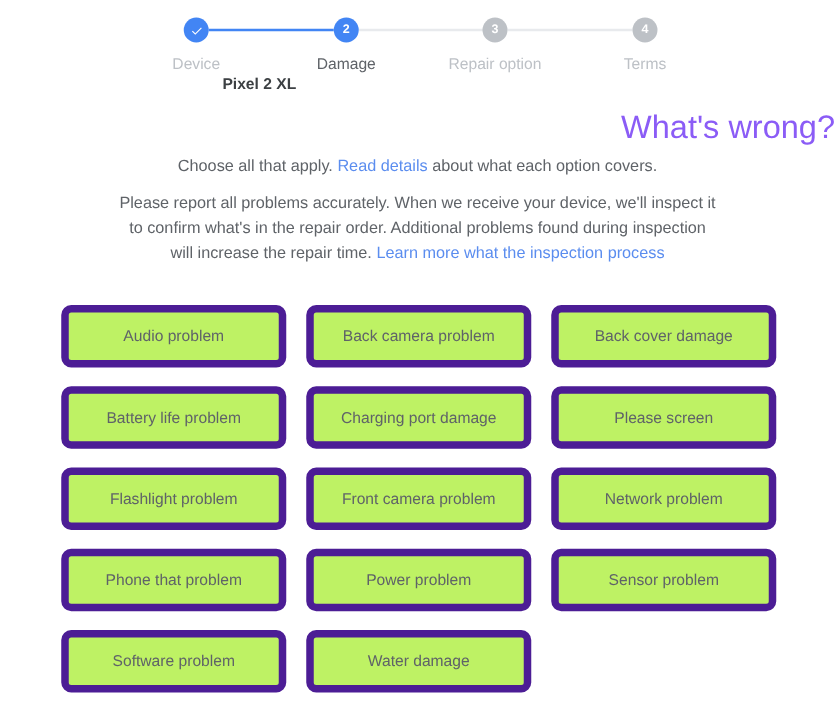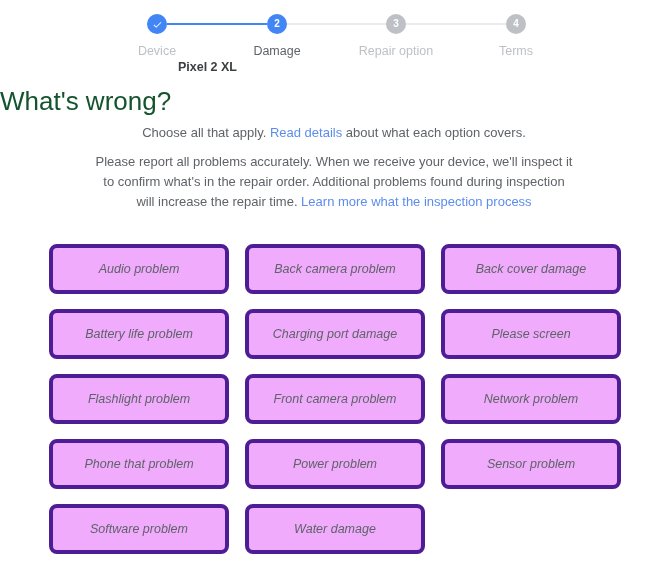--- a/index.html
+++ b/index.html
@@ -88,24 +88,24 @@
   }
   .step-line.filled { background: #4285f4; }
   .step-line.empty { background: #e8eaed; }
 
   
   .headline {
     position: absolute;
     left: 0;
     top: 85px;
     width: 668px;
-    text-align: left;
+    text-align: right;
     font-size: 26px;
     line-height: 32px;
-    color: #14532d;
+    color: #8b5cf6;
     font-weight: normal;
     margin: 0;
   }
   .subline {
     position: absolute;
     left: 0;
     top: 124px;
     width: 668px;
     text-align: center;
     font-size: 13px;
@@ -135,35 +135,34 @@
     left: 49px;
     top: 244px;
     width: 572px;
     display: grid;
     grid-template-columns: repeat(3, 180px);
     grid-auto-rows: 50px;
     column-gap: 16px;
     row-gap: 15px;
   }
   .option-card {
-    border: 4px solid #4c1d95;
+    border: 6px solid #4c1d95;
     border-radius: 8px;
-    background: #f0abfc;
+    background: #bef264;
     display: flex;
     align-items: center;
     justify-content: center;
     font-size: 12.5px;
     line-height: 16px;
     color: #5f6368;
     text-align: center;
     cursor: pointer;
     box-sizing: border-box;
     padding: 4px 8px;
     user-select: none;
-    font-style: italic;
   }
 </style>
 </head>
 <body>
 
 <div class="page">
 
   <div class="stepper">
 
     <div class="step-line filled" style="left:167px; width:100px;"></div>

